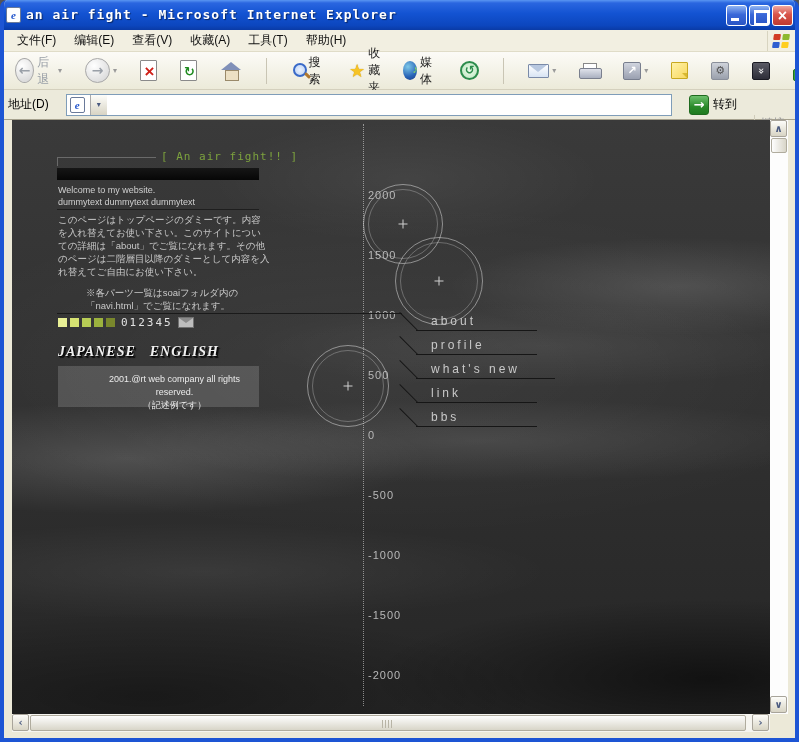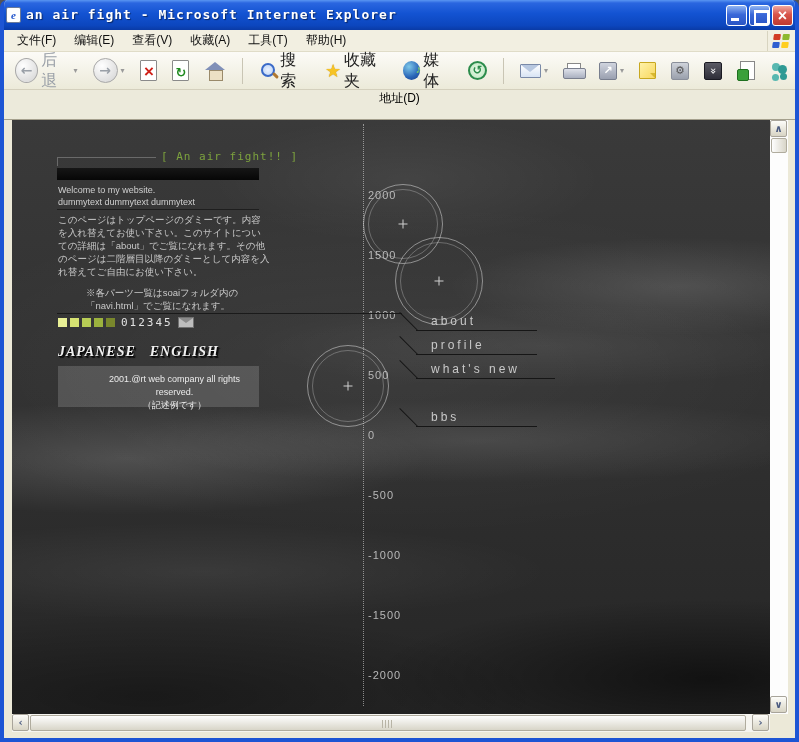--- a/index.html
+++ b/index.html
@@ -33,21 +33,21 @@
   .win-logo { position:absolute; right:2px; top:1px; width:26px; height:20px; border-left:1px solid #d8d4c0;
     display:flex; align-items:center; justify-content:center; }
   .flag { position:relative; width:16px; height:14px; transform:skewX(-8deg); }
   .flag i { position:absolute; width:7px; height:6px; border-radius:1px; }
   .flag .r{ left:0; top:0; background:#d23b24;} .flag .g{ right:0; top:0; background:#8db92e;}
   .flag .b{ left:0; bottom:0; background:#2f5fd0;} .flag .y{ right:0; bottom:0; background:#ffce1f;}
 
   
   .toolbar { position:absolute; left:0; top:52px; width:791px; height:38px;
     background:linear-gradient(180deg,#fcfbf7,#ecead9); border-bottom:1px solid #d4d0bd;
-    display:flex; align-items:center; padding-left:8px; gap:9px; font-size:16px; color:#222; }
+    display:flex; align-items:center; padding-left:8px; gap:17px; font-size:12px; color:#222; }
   .tbtn { display:flex; align-items:center; gap:3px; padding:2px 3px; border-radius:2px; cursor:pointer; }
   .tbtn.disabled { color:#9aa0a8; }
   .nav-circle { width:25px; height:25px; border-radius:50%; border:1px solid #a8a8a8;
     background:radial-gradient(circle at 35% 30%,#ffffff,#d2d2d2); color:#9aa0a8;
     font:bold 14px/23px "DejaVu Sans",sans-serif; text-align:center; }
   .nav-circle.back::after{ content:"\2190"; } .nav-circle.fwd::after{ content:"\2192"; }
   .drop { color:#9a9a9a; font-size:8px; } .drop::after{ content:"\25be"; }
   .tsep { width:1px; height:26px; background:#c9c5b4; margin:0 4px; flex:none; }
   .doc { position:relative; width:17px; height:21px; background:#fff; border:1px solid #8a8a8a; border-radius:1px; }
   .doc .ov { position:absolute; left:1px; top:2px; width:100%; text-align:center; font-weight:bold; }
@@ -97,21 +97,21 @@
   .puzzle::before { content:""; position:absolute; right:0; top:0; width:13px; height:17px; background:#fff; border:1px solid #888; }
   .puzzle::after { content:""; position:absolute; left:0; bottom:0; width:10px; height:10px; background:#3aa03a;
     border:1px solid #1f701f; border-radius:2px; }
   .msgr { position:relative; width:22px; height:18px; }
   .msgr::before { content:""; position:absolute; left:2px; top:1px; width:8px; height:8px; border-radius:50%; background:#58b8b0; }
   .msgr::after { content:""; position:absolute; left:8px; top:3px; width:9px; height:9px; border-radius:50%;
     background:#2f9a94; box-shadow:-7px 8px 0 -1px #58b8b0, 1px 7px 0 -1px #2f9a94; }
 
   
   .addressbar { position:absolute; left:0; top:90px; width:791px; height:30px; background:#eceadb;
-    border-bottom:1px solid #a5a08d; display:flex; align-items:center; padding:0 4px; font-size:12px; gap:17px;flex-direction:column; }
+    border-bottom:1px solid #a5a08d; display:flex; align-items:center; padding:0 4px; font-size:12px; gap:17px; }
   .addr-input { flex:1; height:22px; background:#fff; border:1px solid #7f9db9; display:flex; align-items:center; padding-left:3px; }
   .addr-text { font:12px "DejaVu Sans Mono", monospace; color:#000; white-space:nowrap; overflow:hidden; flex:1; }
   .addr-drop { width:17px; height:20px; background:linear-gradient(180deg,#fdfdfa,#d8d4c4); border-left:1px solid #aaa;
     text-align:center; font-size:8px; color:#4a5a80; line-height:20px; cursor:pointer; }
   .addr-drop::after{ content:"\25be"; }
   .go-btn { display:flex; align-items:center; gap:4px; cursor:pointer; }
   .go-ico { width:20px; height:20px; border-radius:3px; border:1px solid #1f6a1f;
     background:linear-gradient(180deg,#6cc06c,#2a8a2a 60%,#1f7a1f); color:#fff; font:bold 13px/18px "DejaVu Sans",sans-serif; text-align:center; }
   .go-ico::after{ content:"\2192"; }
   .links-lbl { color:#9a9a9a; padding:0 6px; border-left:1px solid #d0ccba;margin-top:37px; }
@@ -371,20 +371,25 @@
     <div class="nav-item" style="top:216px;width:137px">
       <span class="diag"></span>
       <span class="uline"></span>
       <span class="nlabel">profile</span>
     </div>
     <div class="nav-item" style="top:240px;width:155px">
       <span class="diag"></span>
       <span class="uline"></span>
       <span class="nlabel">what's new</span>
     </div>
+    <div class="nav-item" style="top:264px;width:137px">
+      <span class="diag"></span>
+      <span class="uline"></span>
+      <span class="nlabel">link</span>
+    </div>
     <div class="nav-item" style="top:288px;width:137px">
       <span class="diag"></span>
       <span class="uline"></span>
       <span class="nlabel">bbs</span>
     </div>
   </div>
 
   <div class="vscroll">
     <div class="sbtn up" style="left:0;top:0"></div>
     <div class="vthumb"></div>

